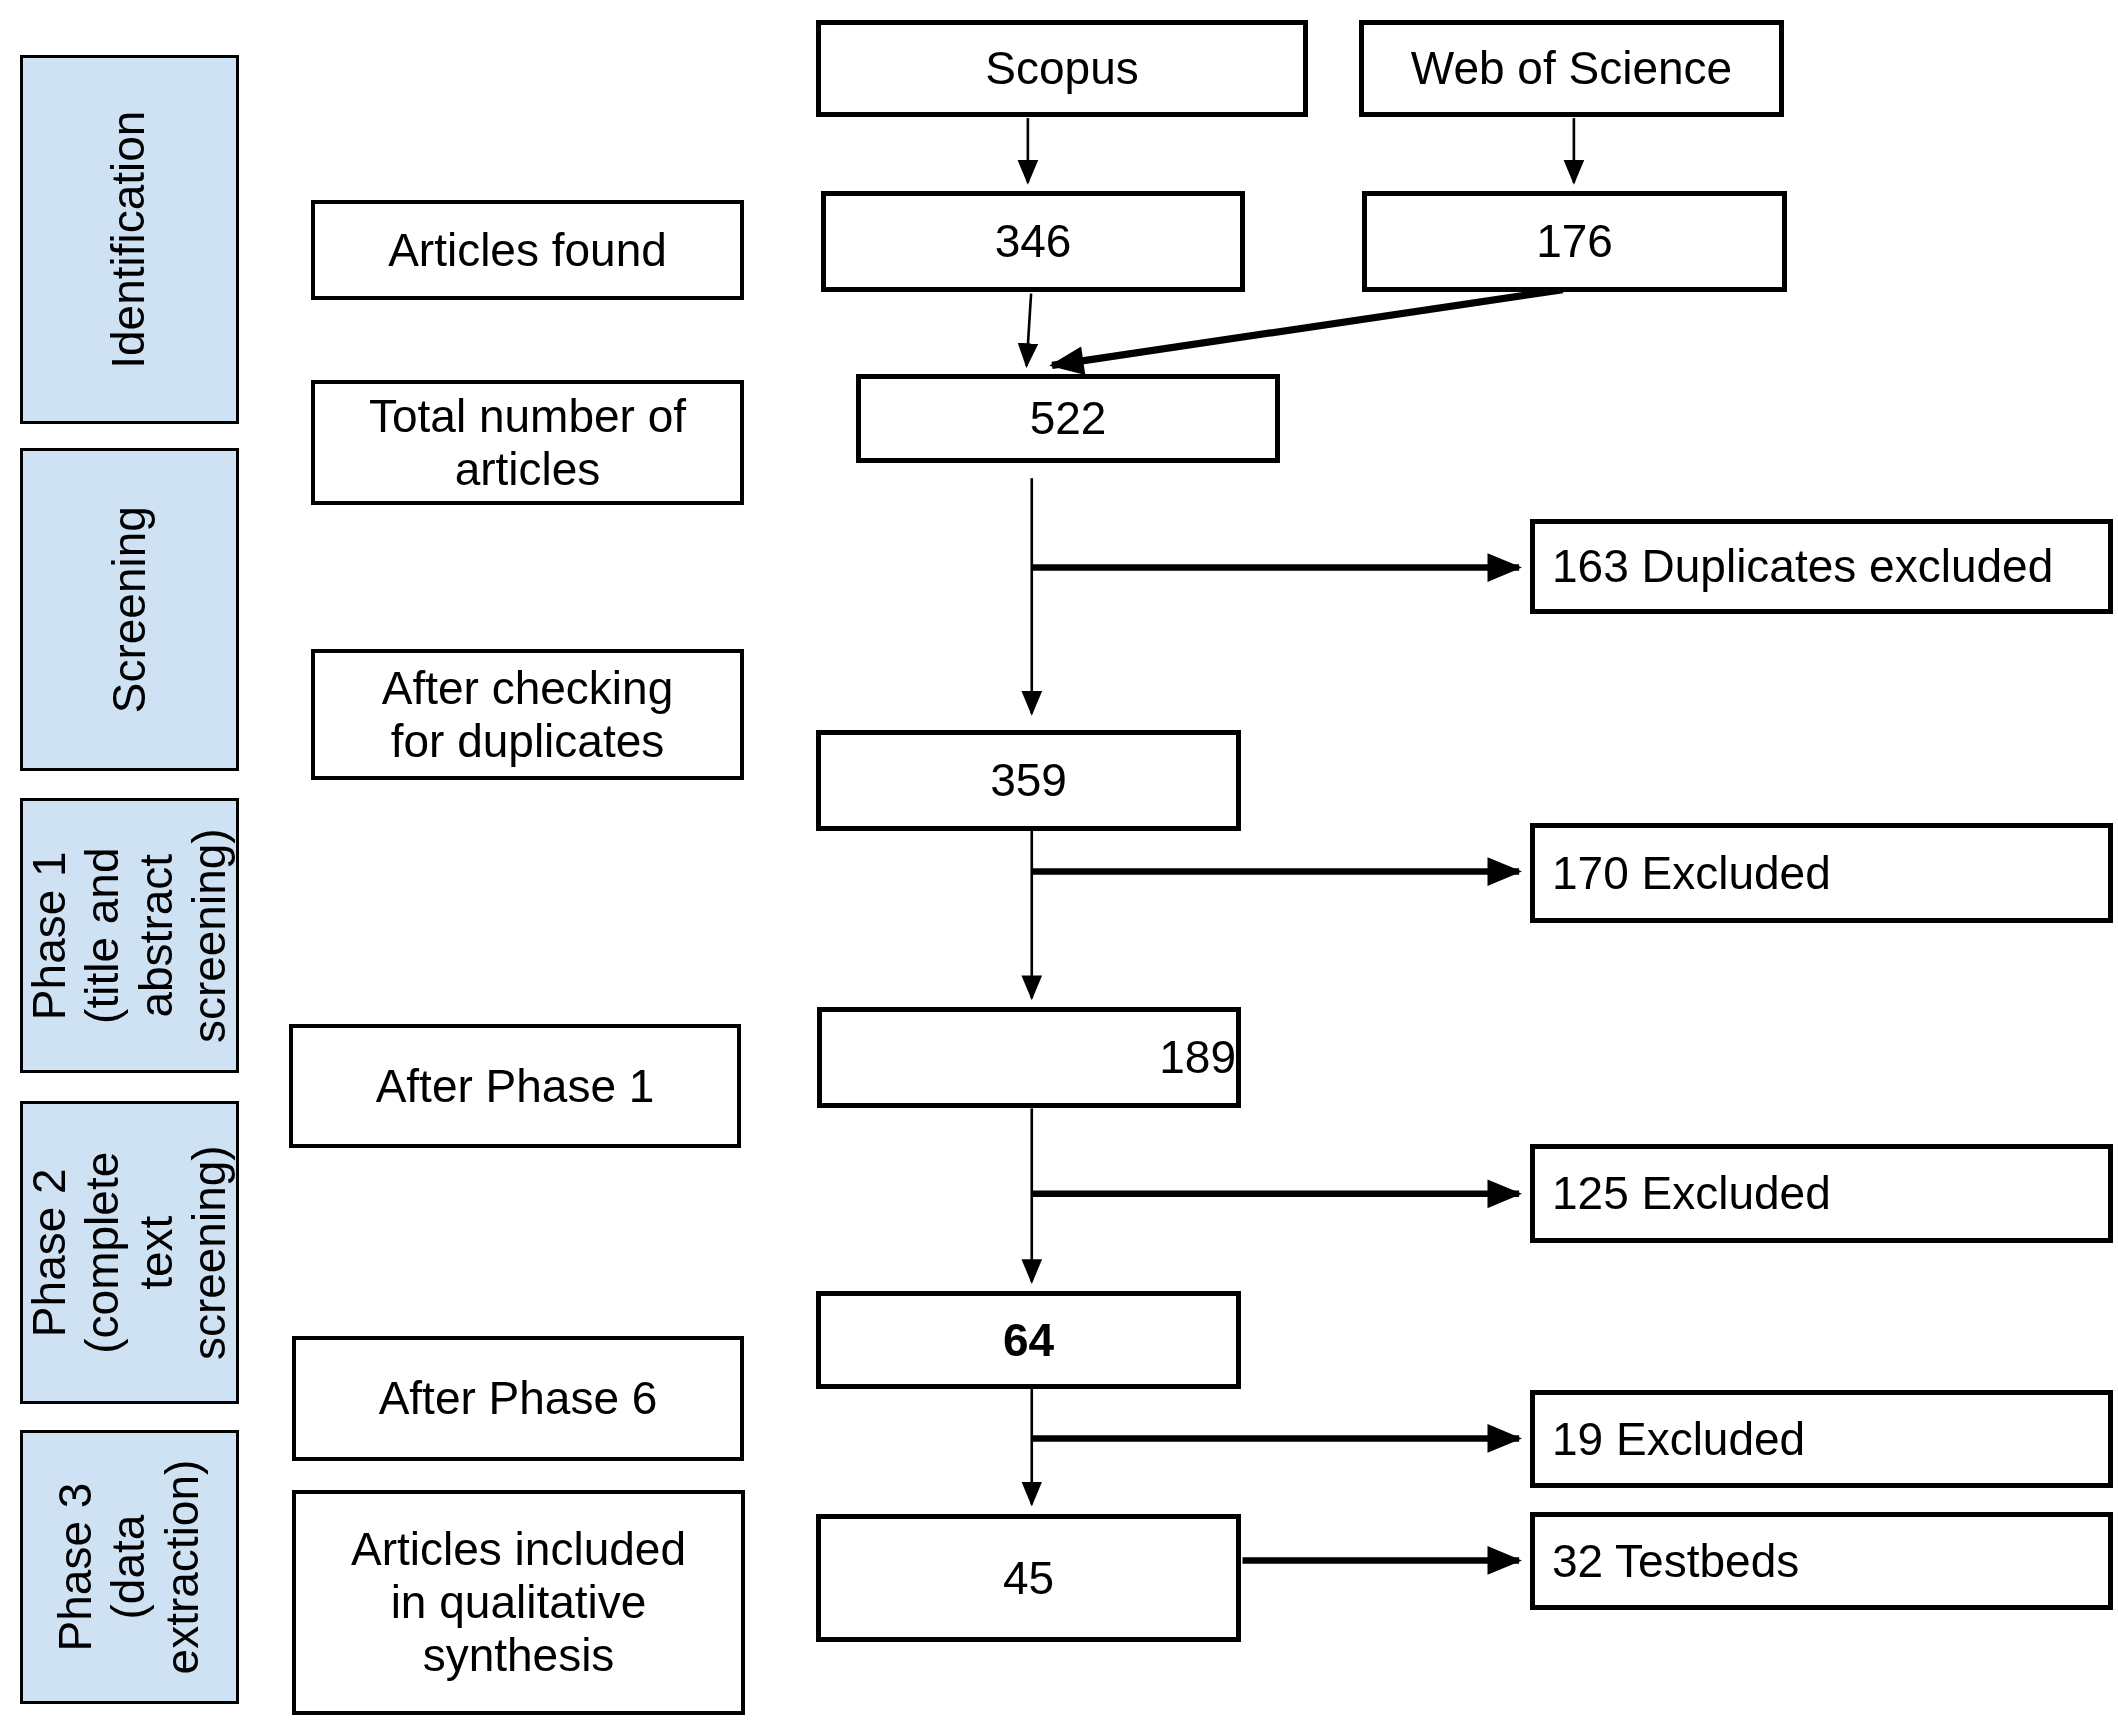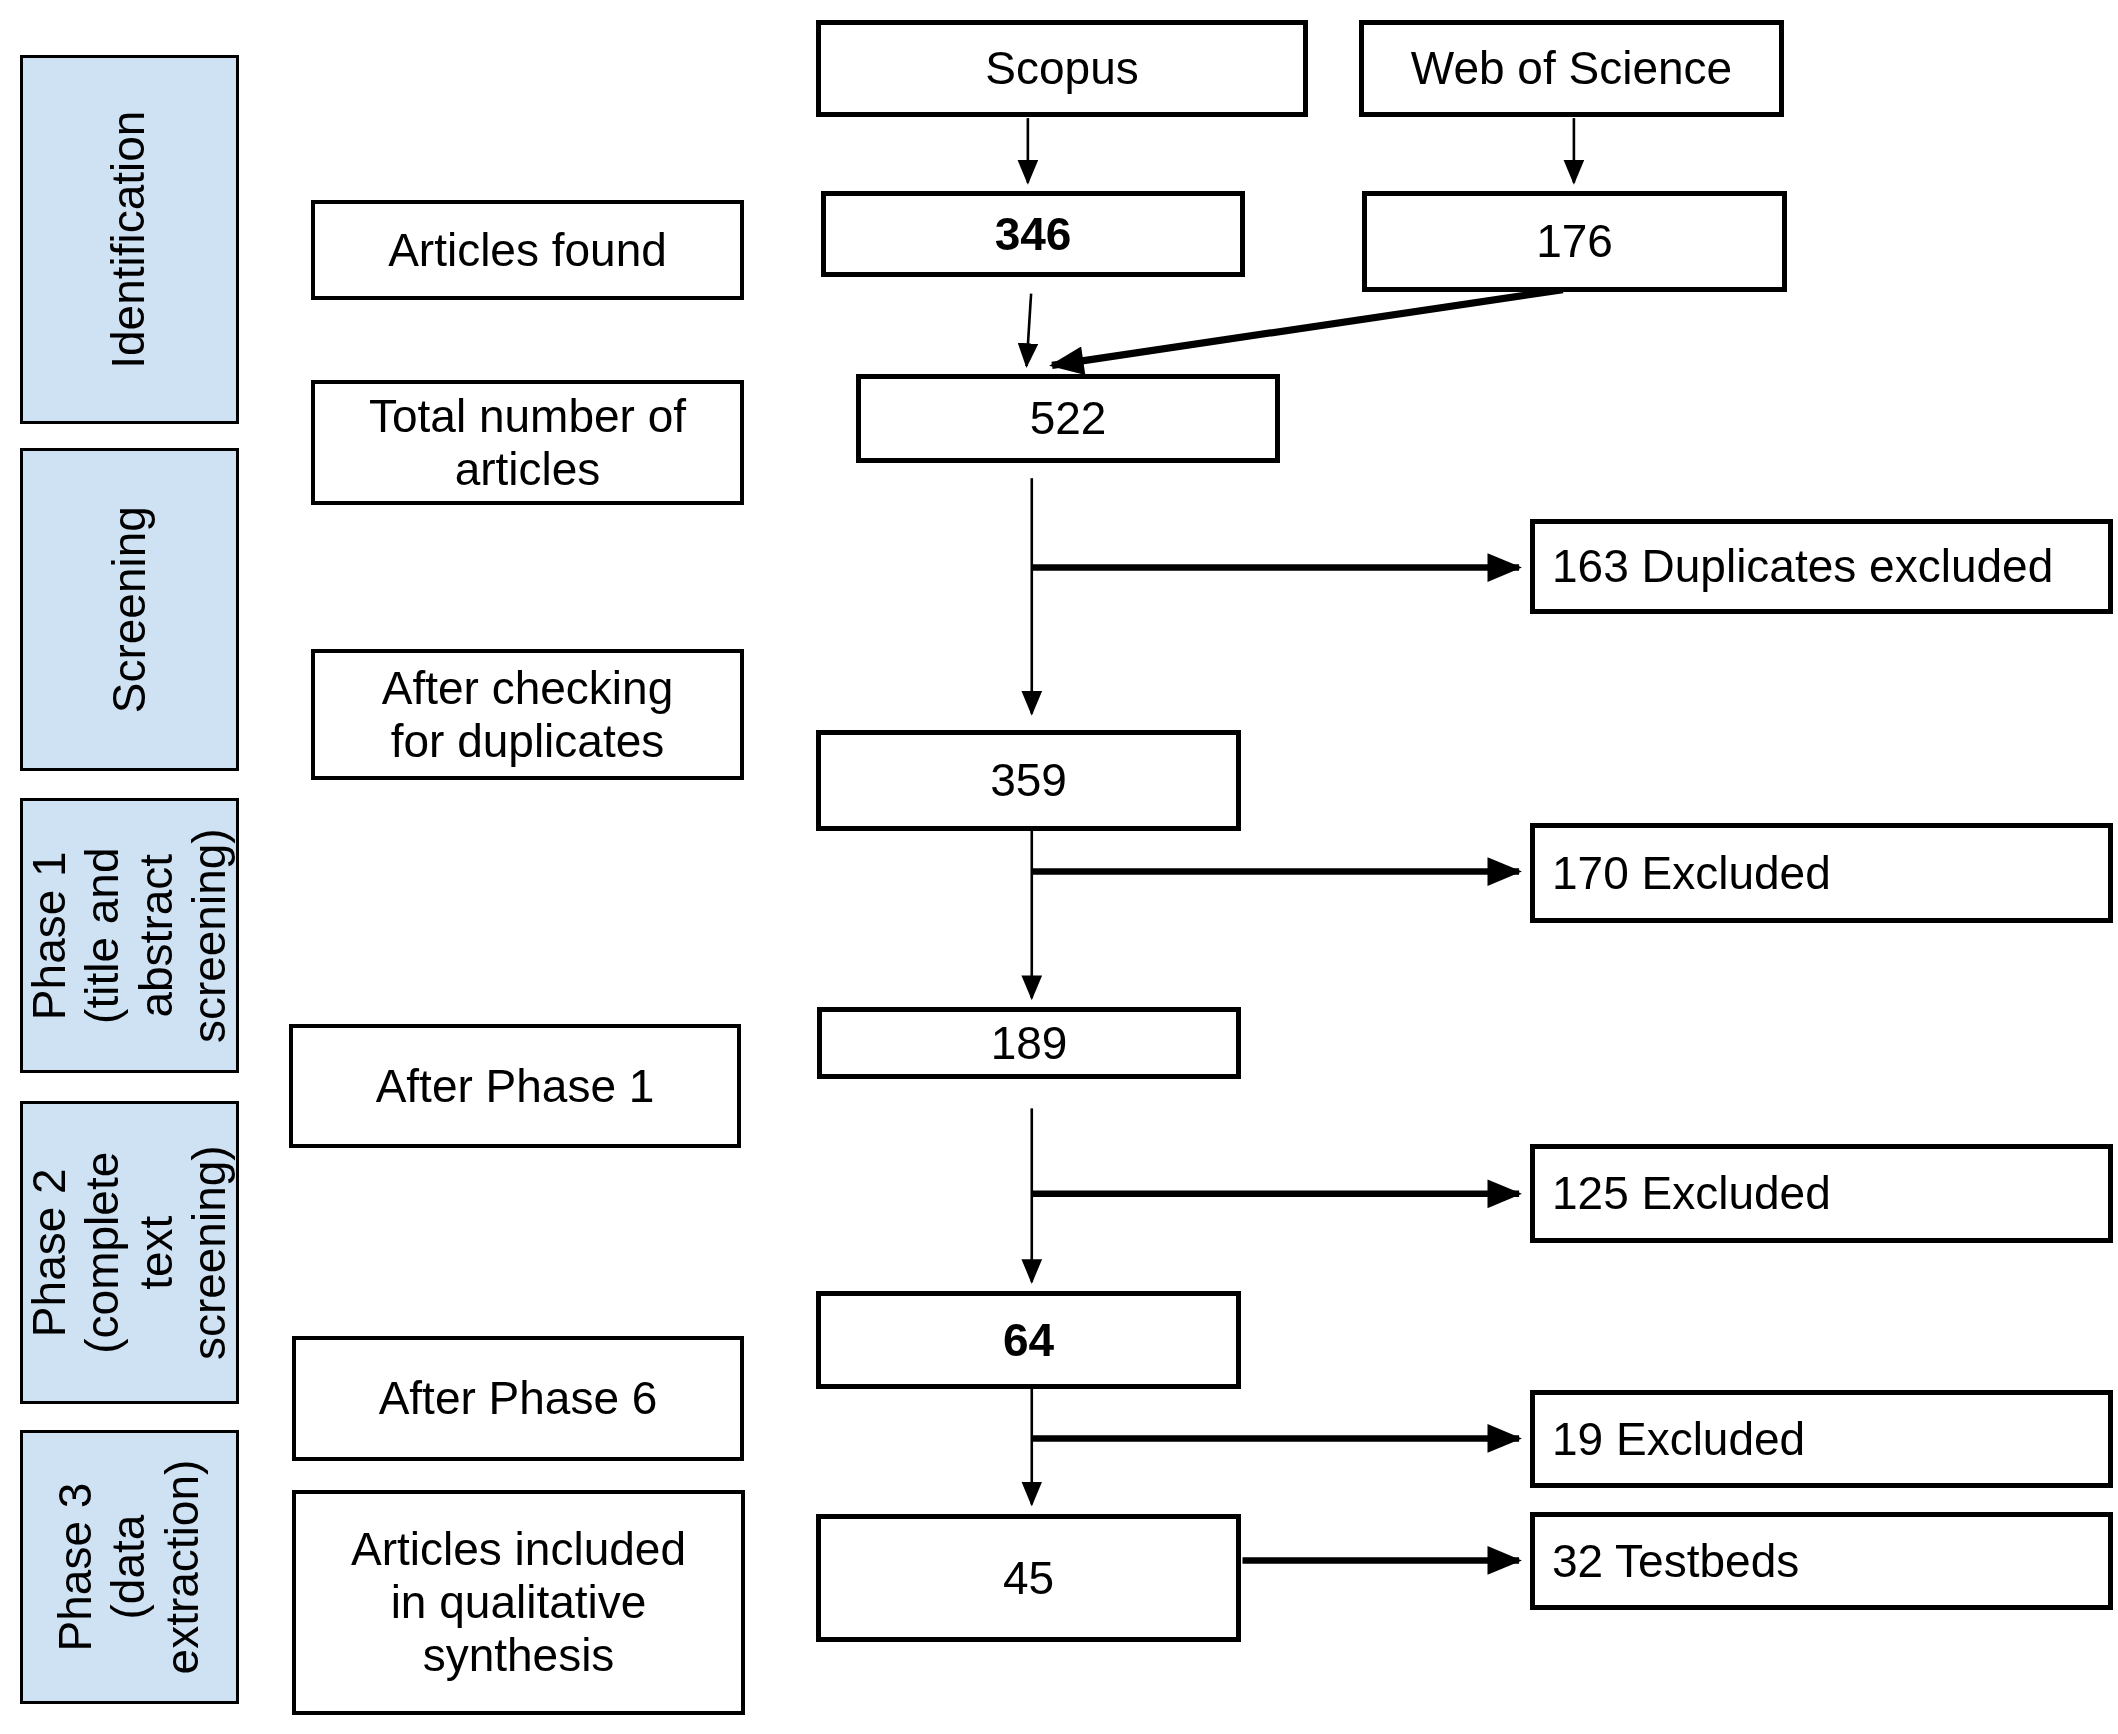--- a/index.html
+++ b/index.html
@@ -137,33 +137,33 @@
 synthesis</span>
   </div>
 
   <div class="box flow" style="left:816px; top:20px; width:492px; height:97px;">
     <span>Scopus</span>
   </div>
   <div class="box flow" style="left:1359px; top:20px; width:425px; height:97px;">
     <span>Web of Science</span>
   </div>
 
-  <div class="box flow" style="left:821px; top:191px; width:424px; height:86px;font-weight:bold;">
+  <div class="box flow" style="left:821px; top:191px; width:424px; height:101px;">
     <span>346</span>
   </div>
   <div class="box flow" style="left:1362px; top:191px; width:425px; height:101px;">
     <span>176</span>
   </div>
   <div class="box flow" style="left:817px; top:374px; width:424px; height:89px;margin-left:39px;">
     <span>522</span>
   </div>
   <div class="box flow" style="left:816px; top:730px; width:425px; height:101px;">
     <span>359</span>
   </div>
-  <div class="box flow" style="left:817px; top:1007px; width:424px; height:72px;">
+  <div class="box flow" style="left:817px; top:1007px; width:424px; height:101px;justify-content:flex-end;">
     <span>189</span>
   </div>
   <div class="box flow" style="left:816px; top:1291px; width:425px; height:98px;font-weight:bold;">
     <span>64</span>
   </div>
   <div class="box flow" style="left:816px; top:1514px; width:425px; height:128px;">
     <span>45</span>
   </div>
 
   <div class="box side" style="left:1530px; top:519px; width:583px; height:95px;">

